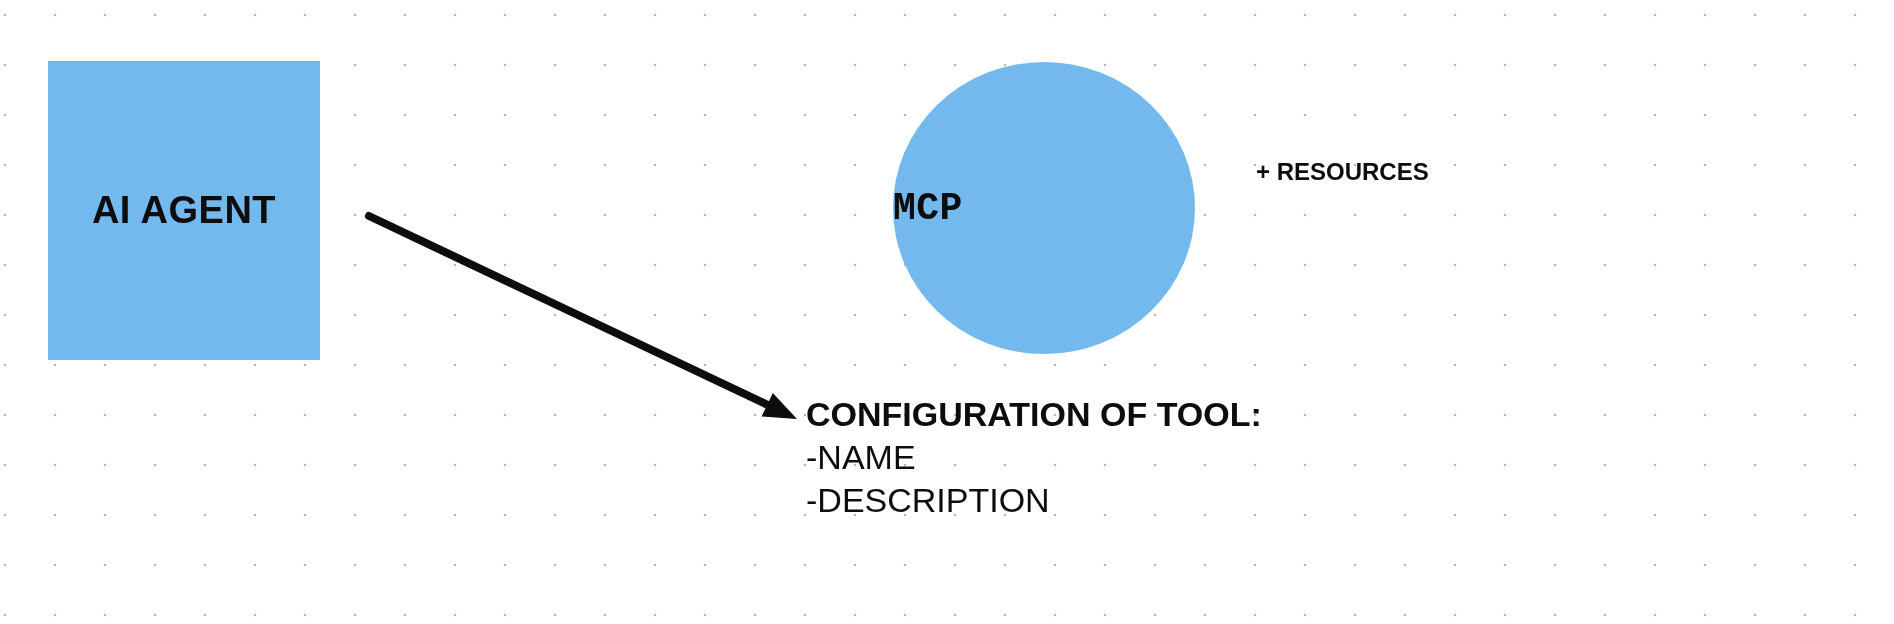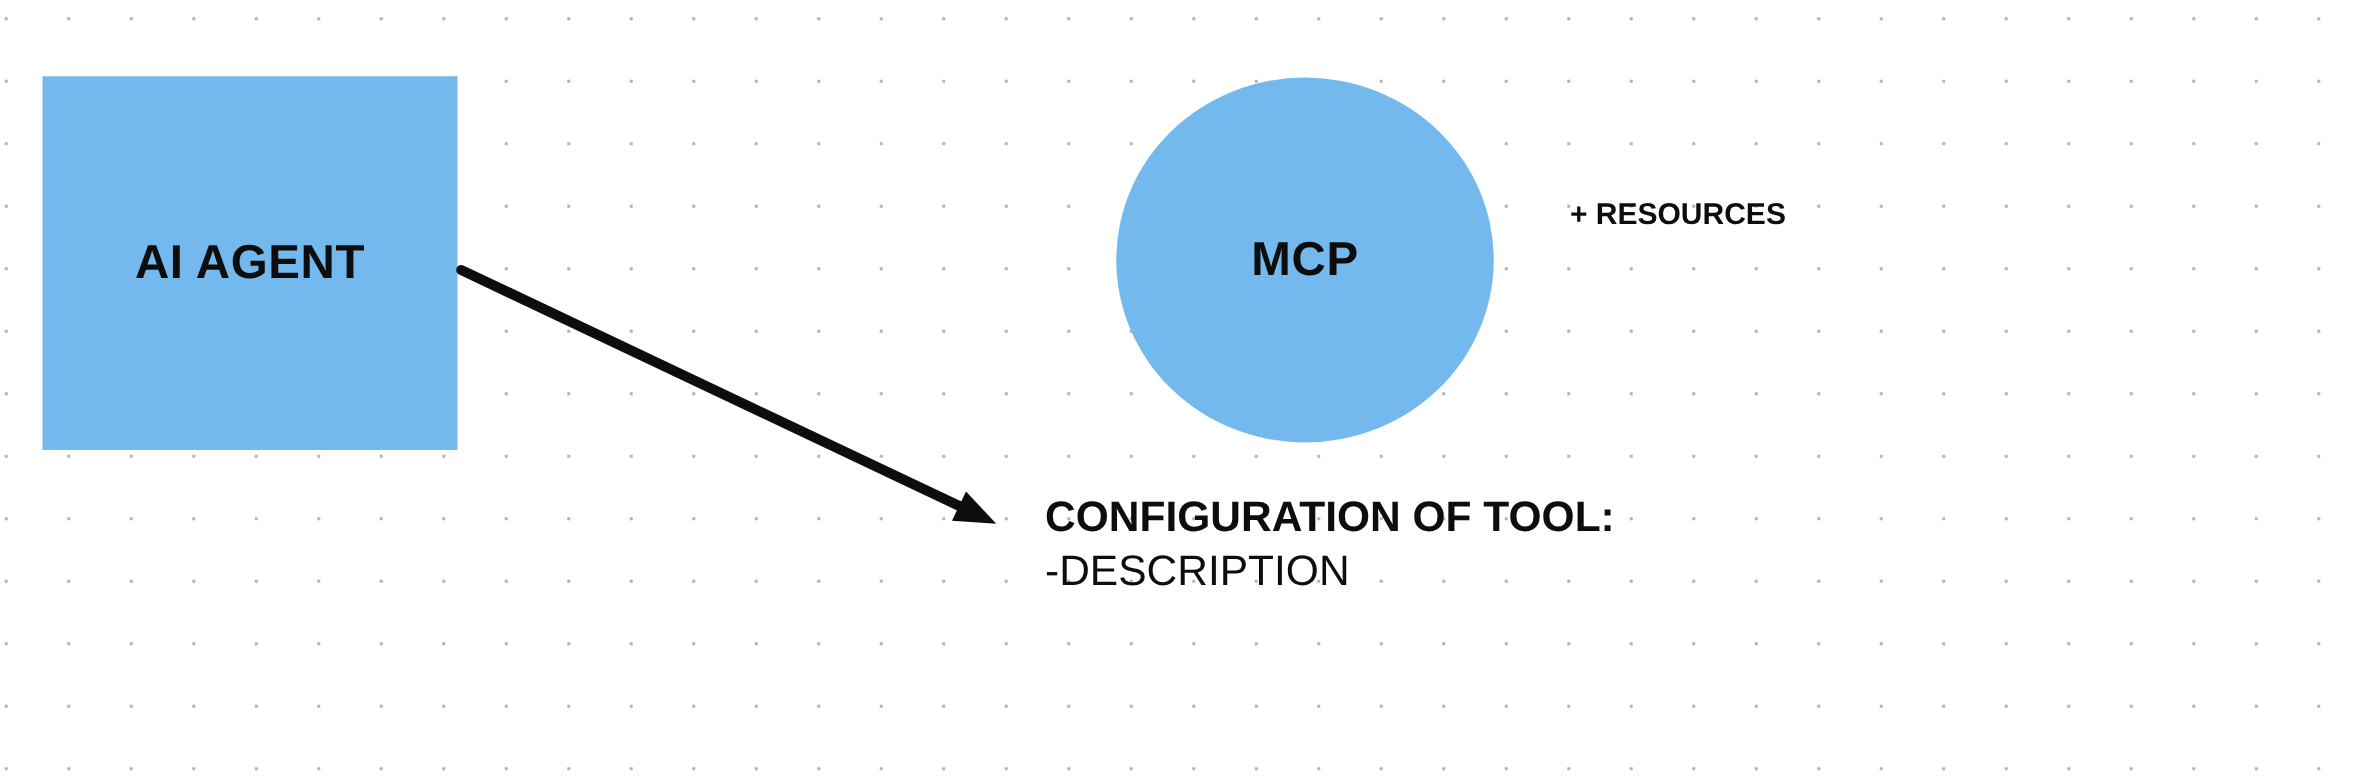--- a/index.html
+++ b/index.html
@@ -21,41 +21,42 @@
   .shape-label {
     color: #0d0d0d;
     font-size: 38px;
     font-weight: 600;
     letter-spacing: 0.5px;
     white-space: nowrap;
   }
 
   .agent-box {
     position: absolute;
-    left: 34px;
+    left: 48px;
     top: 61px;
-    width: 332px;
+    width: 272px;
     height: 299px;
     background: #74b9ee;
     display: flex;
     align-items: center;
     justify-content: center;
   }
 
   .mcp-circle {
     position: absolute;
     left: 893px;
     top: 62px;
     width: 302px;
     height: 292px;
     background: #74b9ee;
     border-radius: 50%;
     display: flex;
     align-items: center;
-    justify-content: center;
+    justify-content: flex-start;
+    font-family: Liberation Mono, monospace;
   }
 
   .arrow-svg {
     position: absolute;
     left: 0;
     top: 0;
     width: 1894px;
     height: 624px;
     pointer-events: none;
   }
@@ -67,21 +68,21 @@
     top: 152px;
     color: #0d0d0d;
     font-size: 24px;
     font-weight: 700;
     line-height: 40px;
     white-space: nowrap;
   }
 
   .config-text {
     position: absolute;
-    left: 836px;
+    left: 806px;
     top: 393px;
     color: #0d0d0d;
     font-size: 34px;
     line-height: 43px;
     white-space: nowrap;
   }
   .config-text .config-title { font-weight: 700; }
   .config-text .config-item  { font-weight: 400; }
 </style>
 </head>
@@ -101,16 +102,17 @@
     <line x1="369" y1="216" x2="770" y2="406" stroke="#0d0d0d" stroke-width="8" stroke-linecap="round"></line>
     <polygon points="797,419 772.8,393.1 761.6,416.5" fill="#0d0d0d"></polygon>
   </svg>
 
   <div class="features-text">
     <div>+ RESOURCES</div>
   </div>
 
   <div class="config-text">
     <div class="config-title">CONFIGURATION OF TOOL:</div>
+    <div class="config-item">-NAME</div>
     <div class="config-item">-DESCRIPTION</div>
   </div>
 
 </div>
 
 </body></html>

